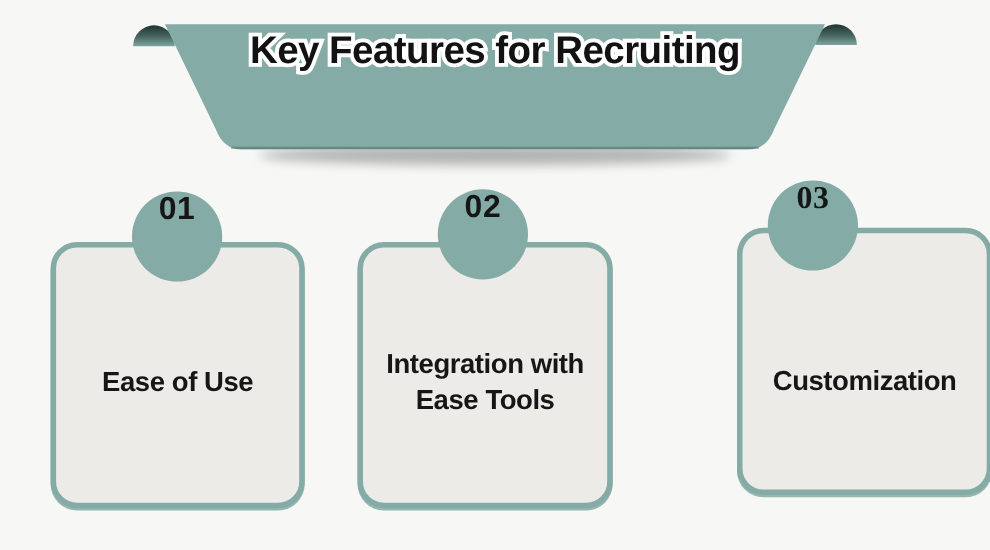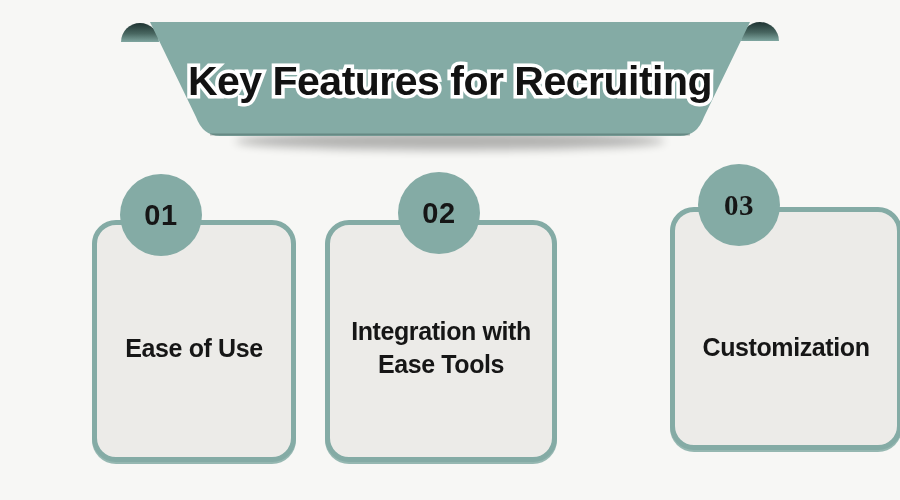--- a/index.html
+++ b/index.html
@@ -26,43 +26,43 @@
     position: absolute;
     left: 0; top: 0;
   }
   .banner-title {
     position: absolute;
     left: 160px;
     right: 160px;
     top: 26px;
     height: 110px;
     display: flex;
-    flex-direction: column;
+    flex-direction: row;
     justify-content: center;
     text-align: center;
-    font-size: 41px;
+    font-size: 35px;
     font-weight: 700;
     letter-spacing: -0.5px;
     line-height: 39px;
     color: #121212;
     -webkit-text-stroke: 7px #ffffff;
     paint-order: stroke fill;
   }
 
   
   .card {
     position: absolute;
     box-sizing: border-box;
     background: #ECEBE8;
     border: 5px solid #84ABA5;
     border-radius: 24px;
     box-shadow: 0 2px 0 rgba(132, 171, 165, 0.85);
     z-index: 1;
   }
-  .card-1 { left: 46px;  top: 220px; width: 204px; height: 242px; margin-left: 46px; }
+  .card-1 { left: 46px;  top: 220px; width: 231px; height: 242px; }
   .card-2 { left: 325px; top: 220px; width: 232px; height: 242px; }
   .card-3 { left: 622px; top: 207px; width: 232px; height: 243px; margin-left: 48px; }
 
   .card-label {
     position: absolute;
     left: 6px; right: 6px;
     transform: translateY(-50%);
     text-align: center;
     font-size: 25px;
     font-weight: 700;
@@ -74,21 +74,20 @@
   .card-2 .card-label { top: 123px; }
   .card-3 .card-label { top: 135px; }
 
   
   .badge {
     position: absolute;
     width: 82px; height: 82px;
     border-radius: 50%;
     background: #84ABA5;
     display: flex;
-    align-items: center;
     justify-content: center;
     z-index: 3;
   }
   .badge-1 { left: 120px; top: 174px; }
   .badge-2 { left: 398px; top: 172px; }
   .badge-3 { left: 698px; top: 164px; font-family: Liberation Serif, serif; }
   .badge-number {
     font-size: 29px;
     font-weight: 700;
     letter-spacing: 0.5px;

